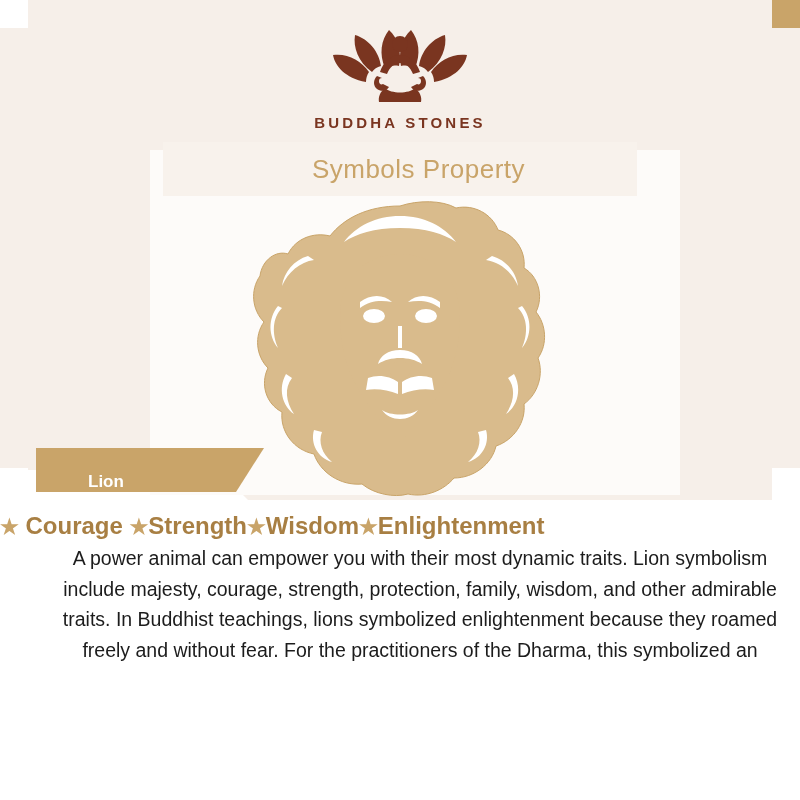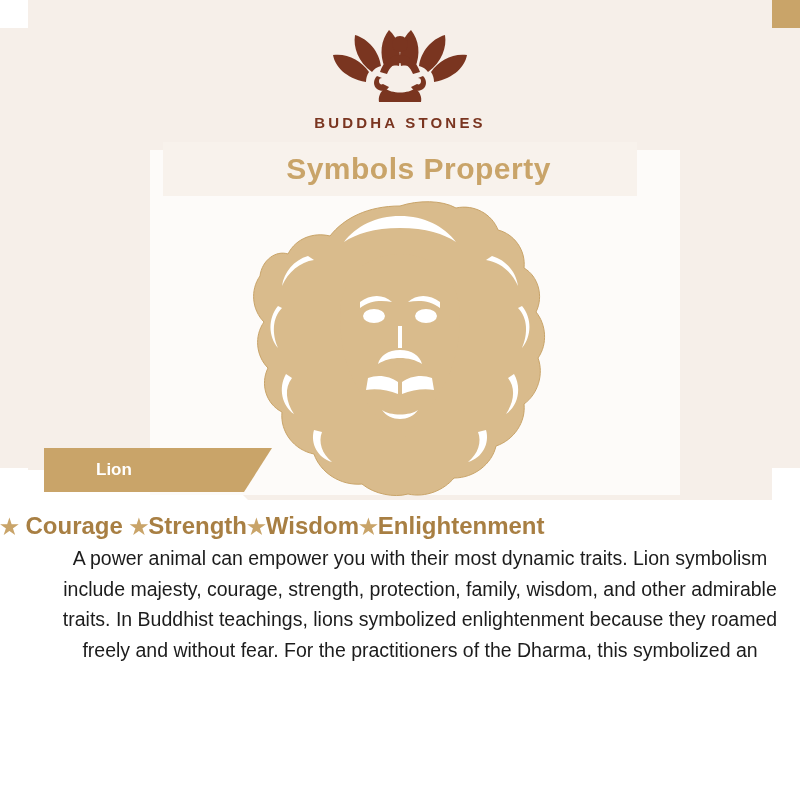--- a/index.html
+++ b/index.html
@@ -88,45 +88,45 @@
     position: absolute;
     left: 163px; top: 142px;
     width: 474px; height: 54px;
     background: #f8f2ec;
     z-index: 6;
     display: flex;
     align-items: center;
     justify-content: center;
   }
   .title-text {
-    font-size: 30px;
-    font-weight: bold;
+    font-size: 26px;
+    font-weight: normal;
     color: #c9a469;
     letter-spacing: 0.5px;
     margin-left: 37px;
   }
 
   
   .lion-wrap {
     position: absolute;
     left: 248px; top: 198px;
     width: 305px; height: 300px;
     z-index: 7;
   }
 
   
   .label-tag {
     position: absolute;
-    left: 44px; top: 448px;
+    left: 36px; top: 448px;
     width: 228px; height: 44px;
     background: #c9a469;
     z-index: 9;
     clip-path: polygon(0 0, 228px 0, 200px 44px, 0 44px);
     display: flex;
-    align-items: center;
+    align-items: flex-end;
   }
   .label-tag span {
     color: #ffffff;
     font-weight: bold;
     font-size: 17px;
     padding-left: 52px;
   }
 
   
   .headline {

